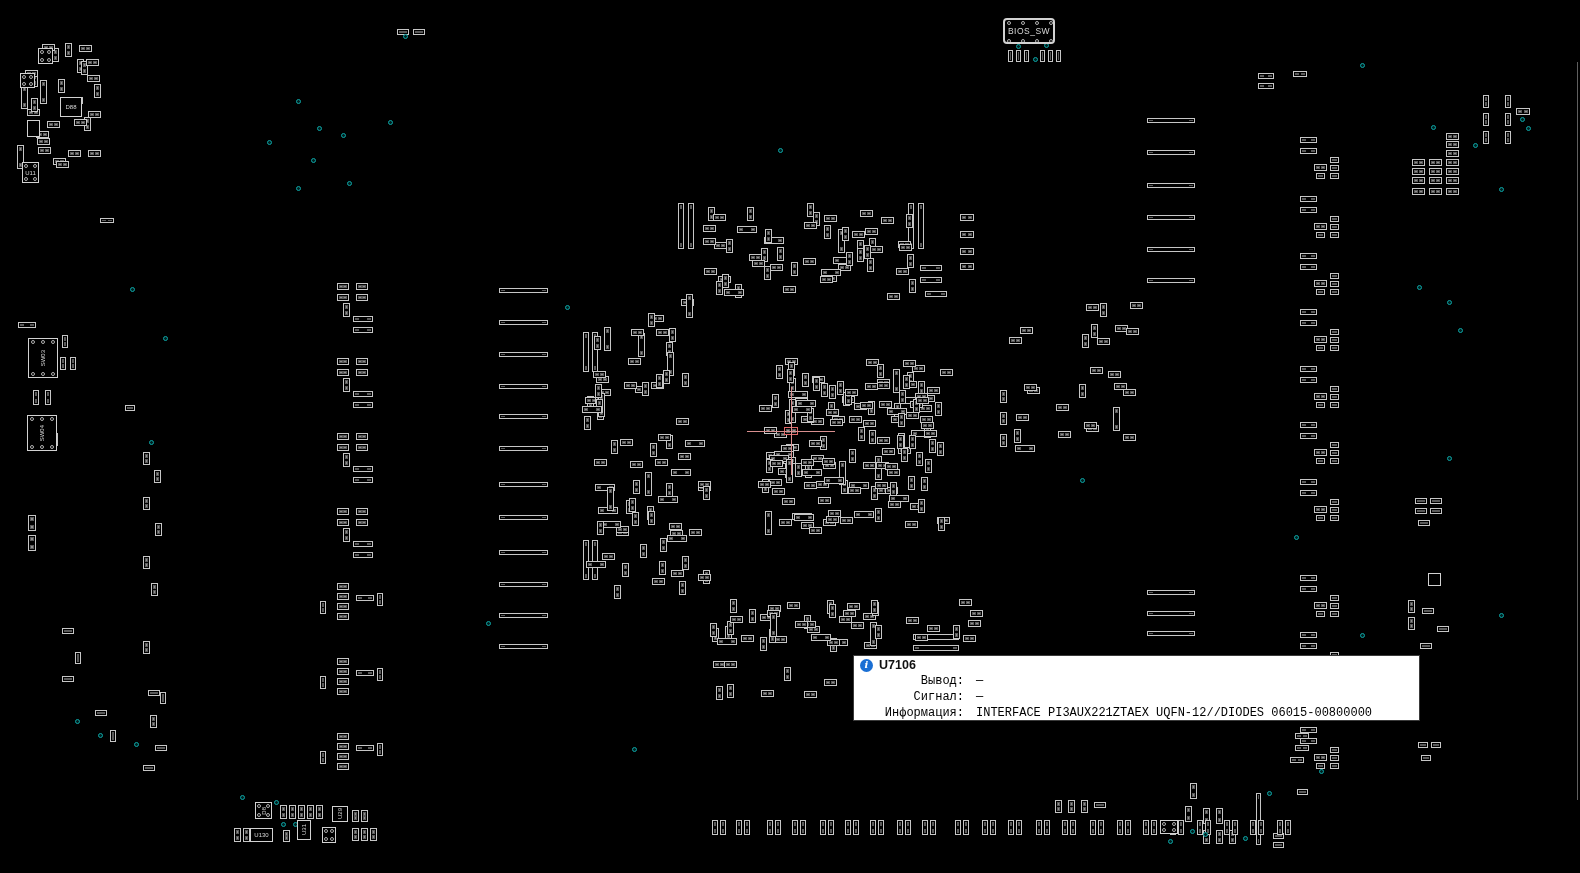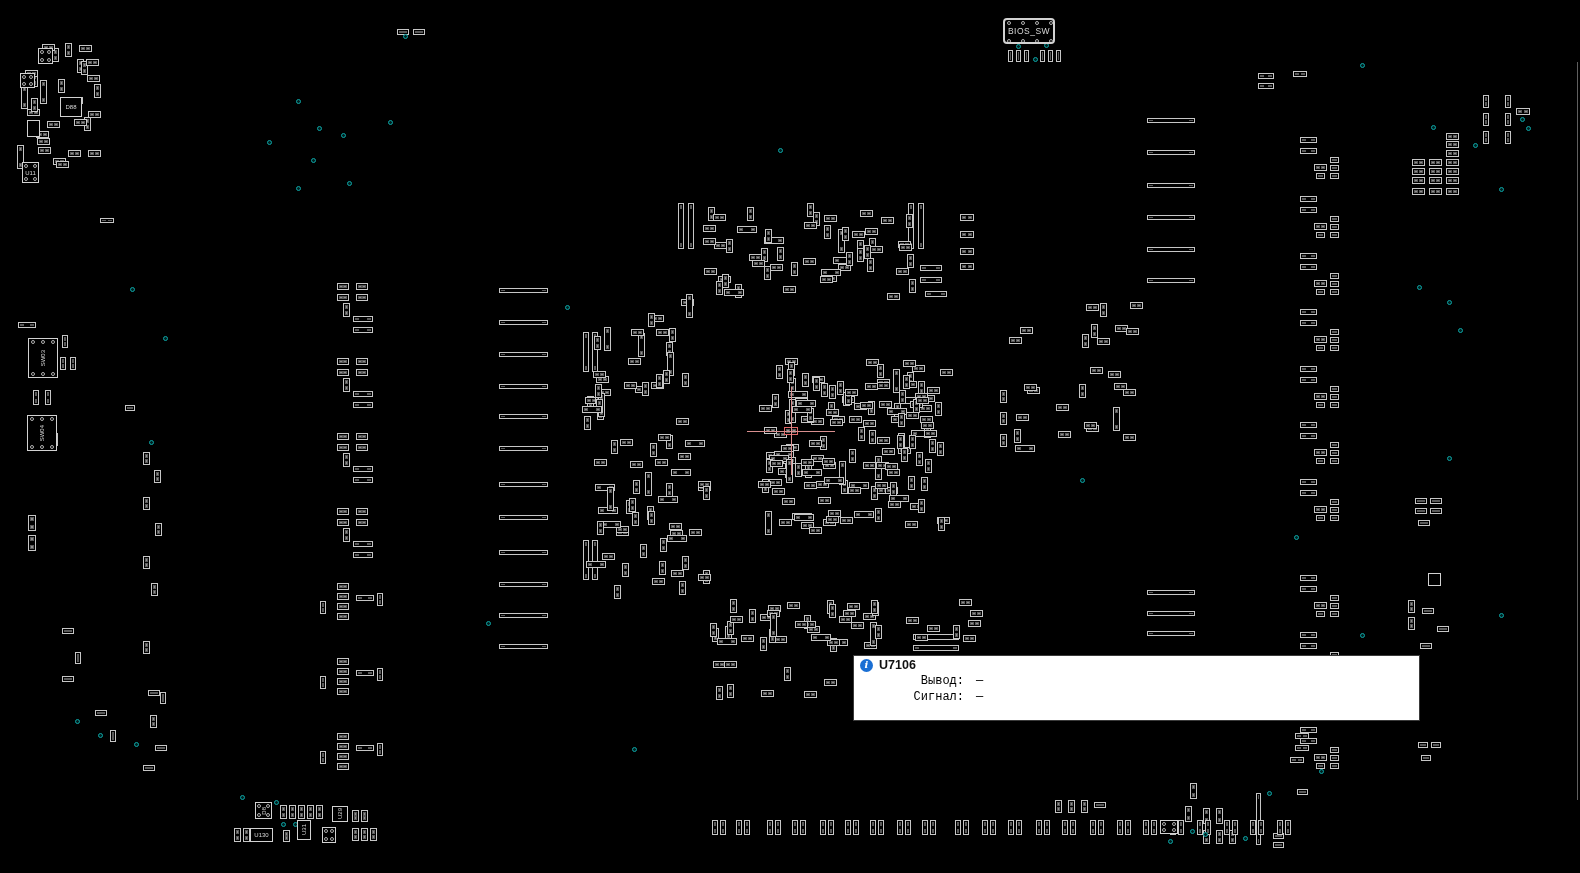--- a/index.html
+++ b/index.html
@@ -46,20 +46,24 @@
       <span class="tt-title">U7106</span>
     </div>
     <div class="tt-rows">
       <div class="tt-row">
         <span class="tt-label">Вывод:</span>
         <span class="tt-value">—</span>
       </div>
       <div class="tt-row">
         <span class="tt-label">Сигнал:</span>
         <span class="tt-value">—</span>
+      </div>
+      <div class="tt-row">
+        <span class="tt-label">Информация:</span>
+        <span class="tt-value">INTERFACE PI3AUX221ZTAEX UQFN-12//DIODES 06015-00800000</span>
       </div>
     </div>
   </div>
 <div class="cmp h" style="left: 18px; top: 322px; width: 18px; height: 6px;"></div>
     <div class="cmp v" style="left: 62px; top: 335px; width: 6px; height: 13px;"></div>
     <div class="cmp v" style="left: 60px; top: 357px; width: 6px; height: 13px;"></div>
     <div class="cmp v" style="left: 70px; top: 357px; width: 6px; height: 13px;"></div>
     <div class="cmp v" style="left: 33px; top: 390px; width: 6px; height: 15px;"></div>
     <div class="cmp v" style="left: 45px; top: 390px; width: 6px; height: 15px;"></div>
     <div class="cmp v" style="left: 52px; top: 433px; width: 6px; height: 13px;"></div>

